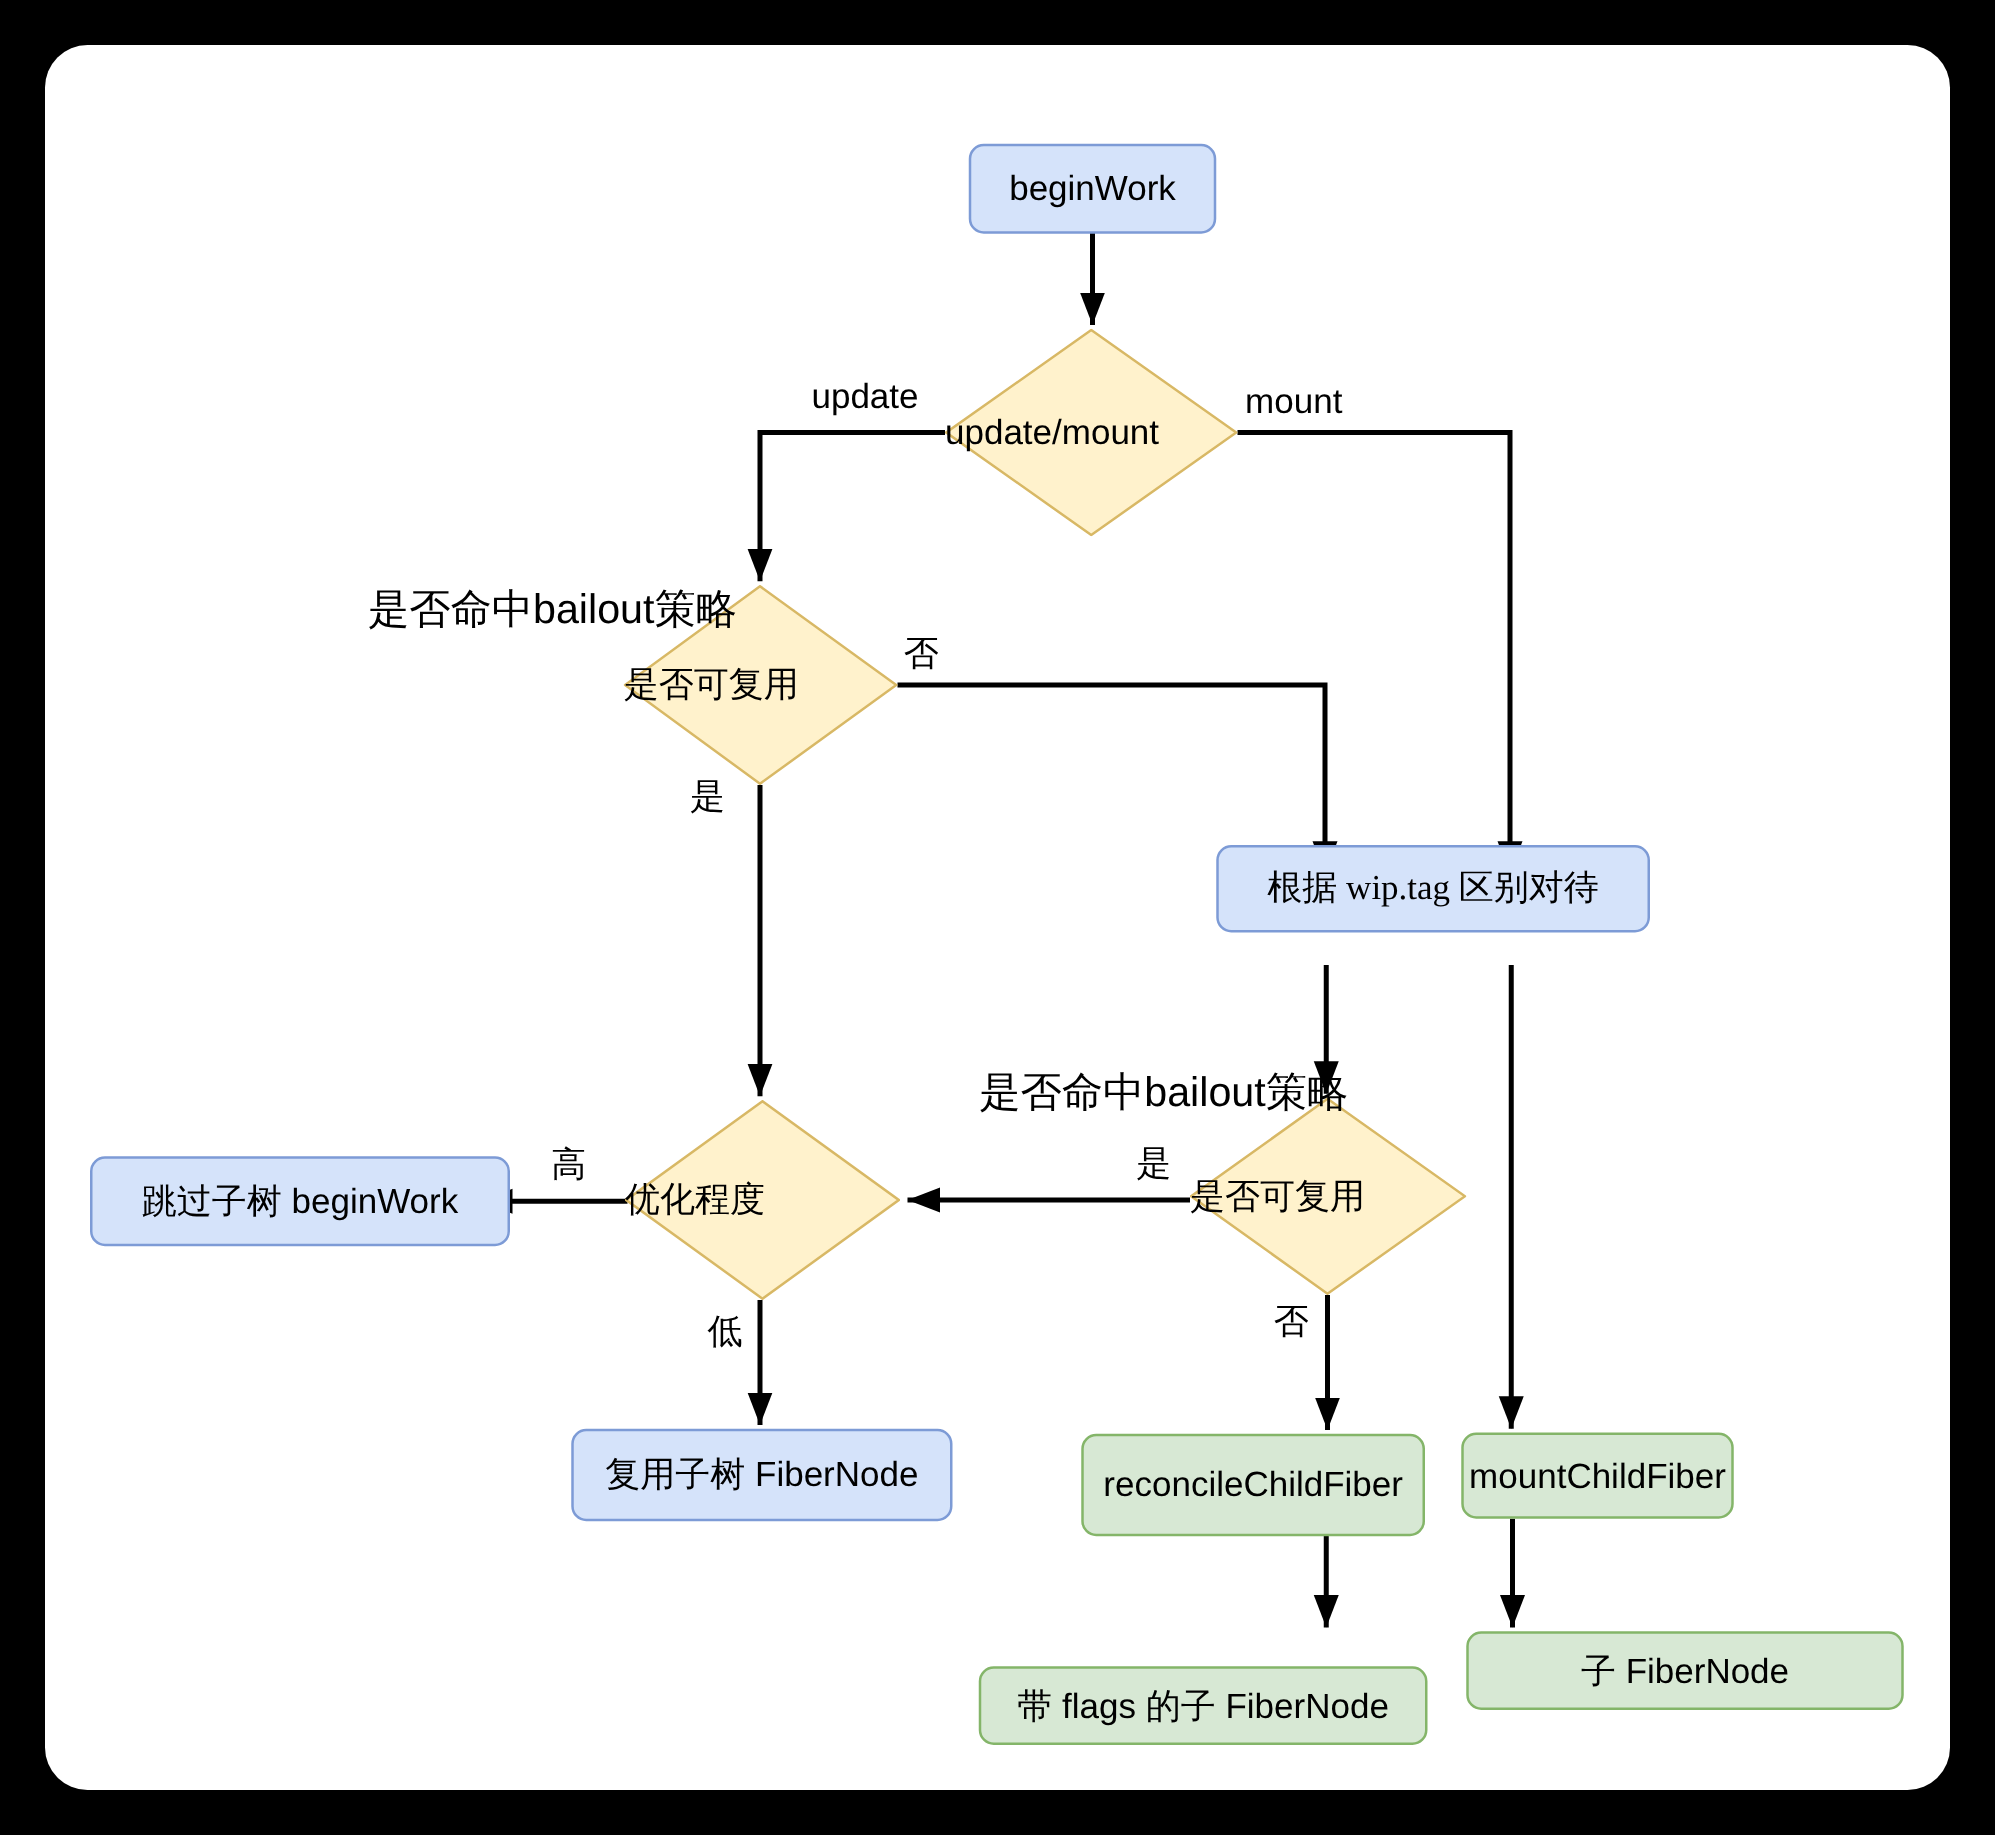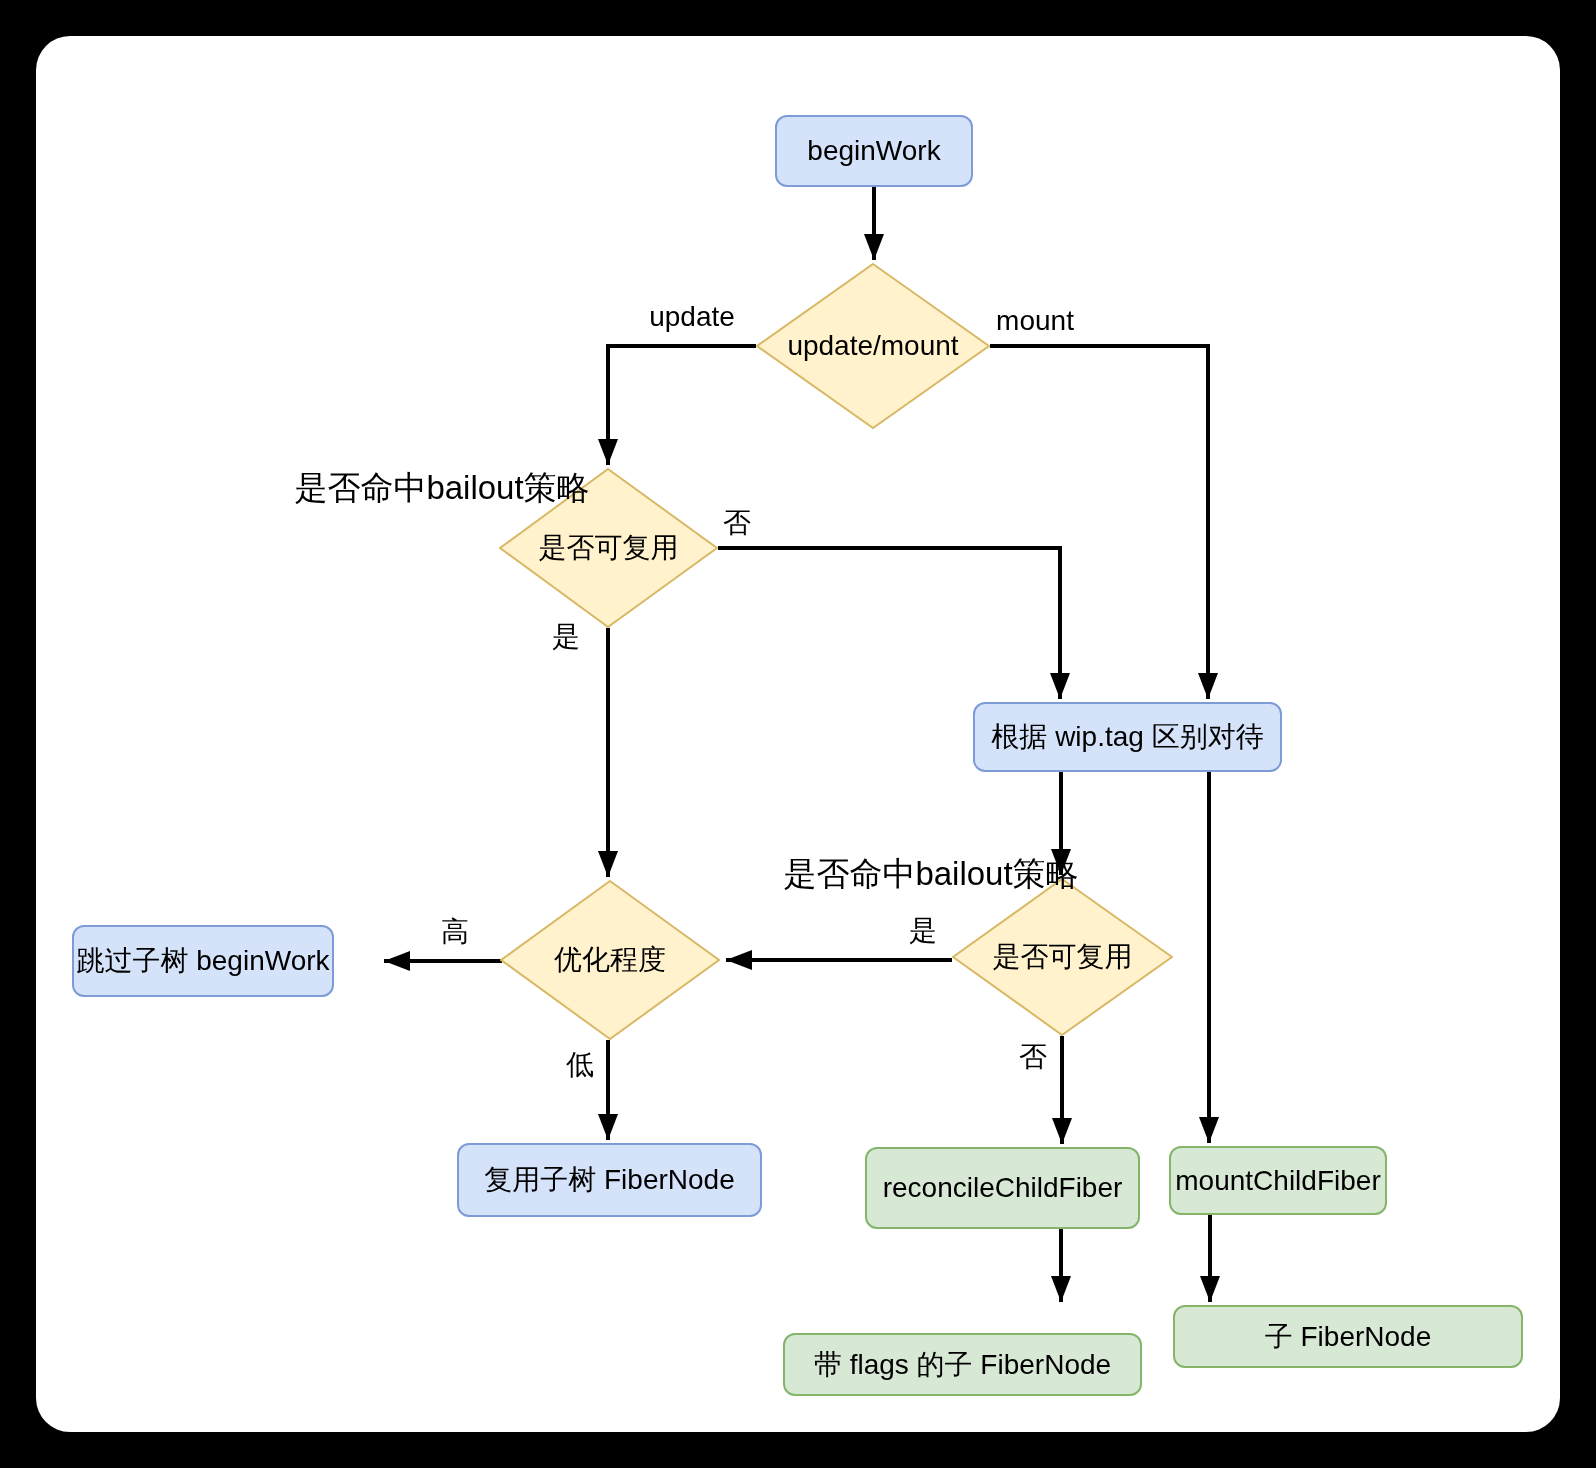--- a/index.html
+++ b/index.html
@@ -18,21 +18,21 @@
   svg.edges polyline { fill:none; stroke: var(--line,#000); stroke-width:4; }
   .node {
     position:absolute; box-sizing:border-box;
     display:flex; align-items:center; justify-content:center;
     font-size:28px; line-height:1.2; border:2px solid; border-radius:12px;
     white-space:nowrap;
   }
   .node.process { background: var(--process-fill,#d5e3fa); border-color: var(--process-stroke,#7d9bd6); }
   .node.result  { background: var(--result-fill,#d7e8d4);  border-color: var(--result-stroke,#84b569); }
   .diamond {
-    position:absolute; display:flex; align-items:center; justify-content:center;
+    position:absolute; display:flex; align-items:center; 
     font-size:28px; line-height:1.2; white-space:nowrap;
   }
   .diamond > svg { position:absolute; left:0; top:0; width:100%; height:100%; }
   .diamond polygon { fill: var(--decision-fill,#fff2cc); stroke: var(--decision-stroke,#d8b865); stroke-width:2; }
   .diamond > span { position:relative; }
   .elabel {
     position:absolute; transform:translate(-50%,-50%);
     font-size:28px; white-space:nowrap;text-align:right;
   }
   .elabel.note { font-size:33px; }
@@ -61,25 +61,25 @@
     <polyline points="502,961 384,961" marker-end="url(#arrow)"></polyline>
     <polyline points="608,1040 608,1140" marker-end="url(#arrow)"></polyline>
     <polyline points="1061,1213 1061,1302" marker-end="url(#arrow)"></polyline>
     <polyline points="1210,1215 1210,1302" marker-end="url(#arrow)"></polyline>
   </svg>
 
   <div class="node process" style="left:775px;top:83px;width:198px;height:72px;margin-top:32px;">
     <span>beginWork</span>
   </div>
 
-  <div class="node process" style="left:973px;top:702px;width:309px;height:70px;">
+  <div class="node process" style="left:973px;top:676px;width:347px;height:70px;font-family:Liberation Serif, serif;">
     <span>根据 wip.tag 区别对待</span>
   </div>
 
-  <div class="node process" style="left:72px;top:925px;width:262px;height:72px;">
+  <div class="node process" style="left:72px;top:925px;width:336px;height:72px;">
     <span>跳过子树 beginWork</span>
   </div>
 
   <div class="node process" style="left:457px;top:1143px;width:305px;height:74px;">
     <span>复用子树 FiberNode</span>
   </div>
 
   <div class="node result" style="left:865px;top:1147px;width:275px;height:82px;">
     <span>reconcileChildFiber</span>
   </div>

